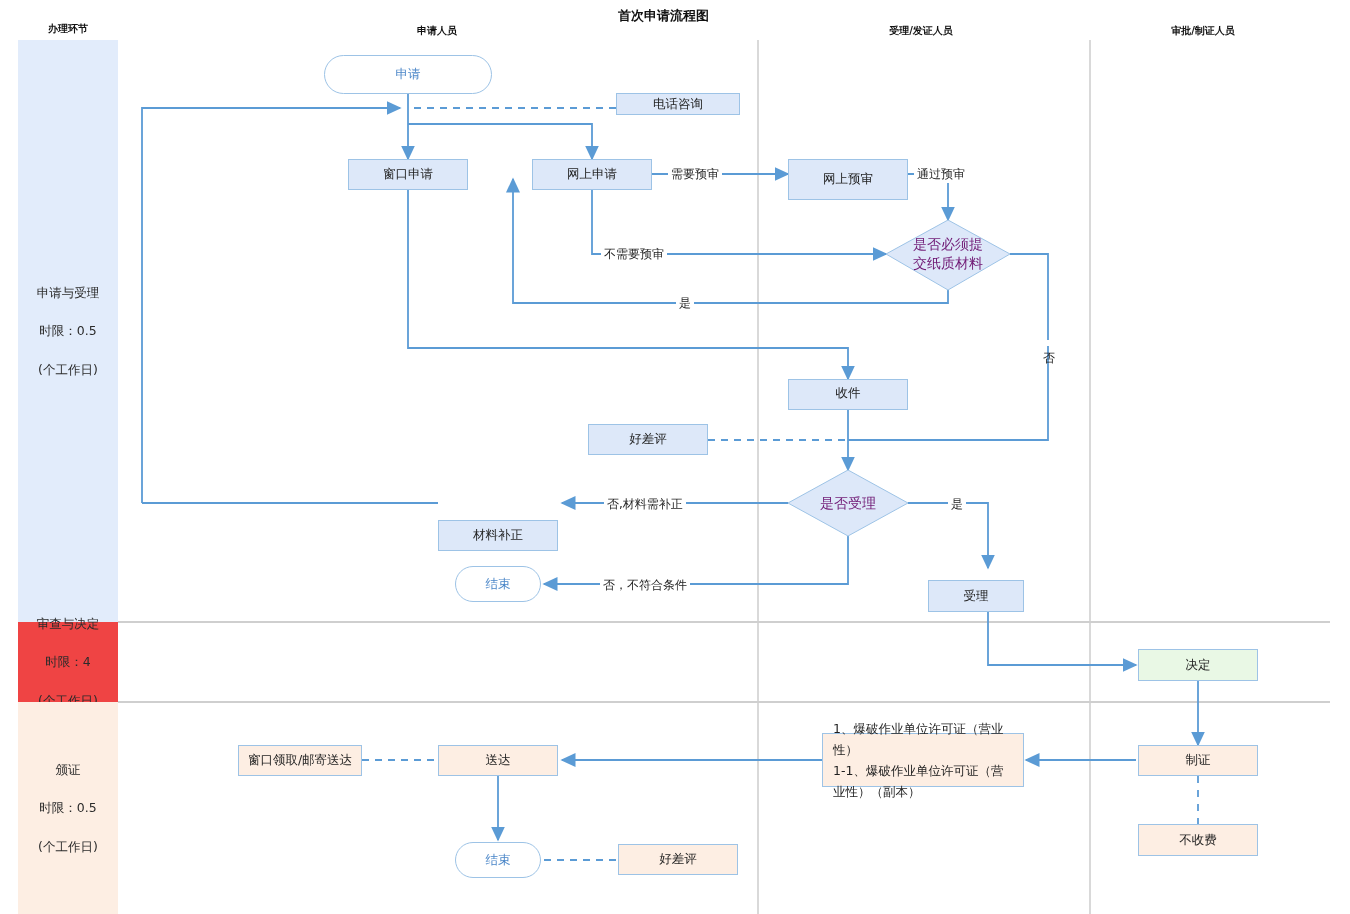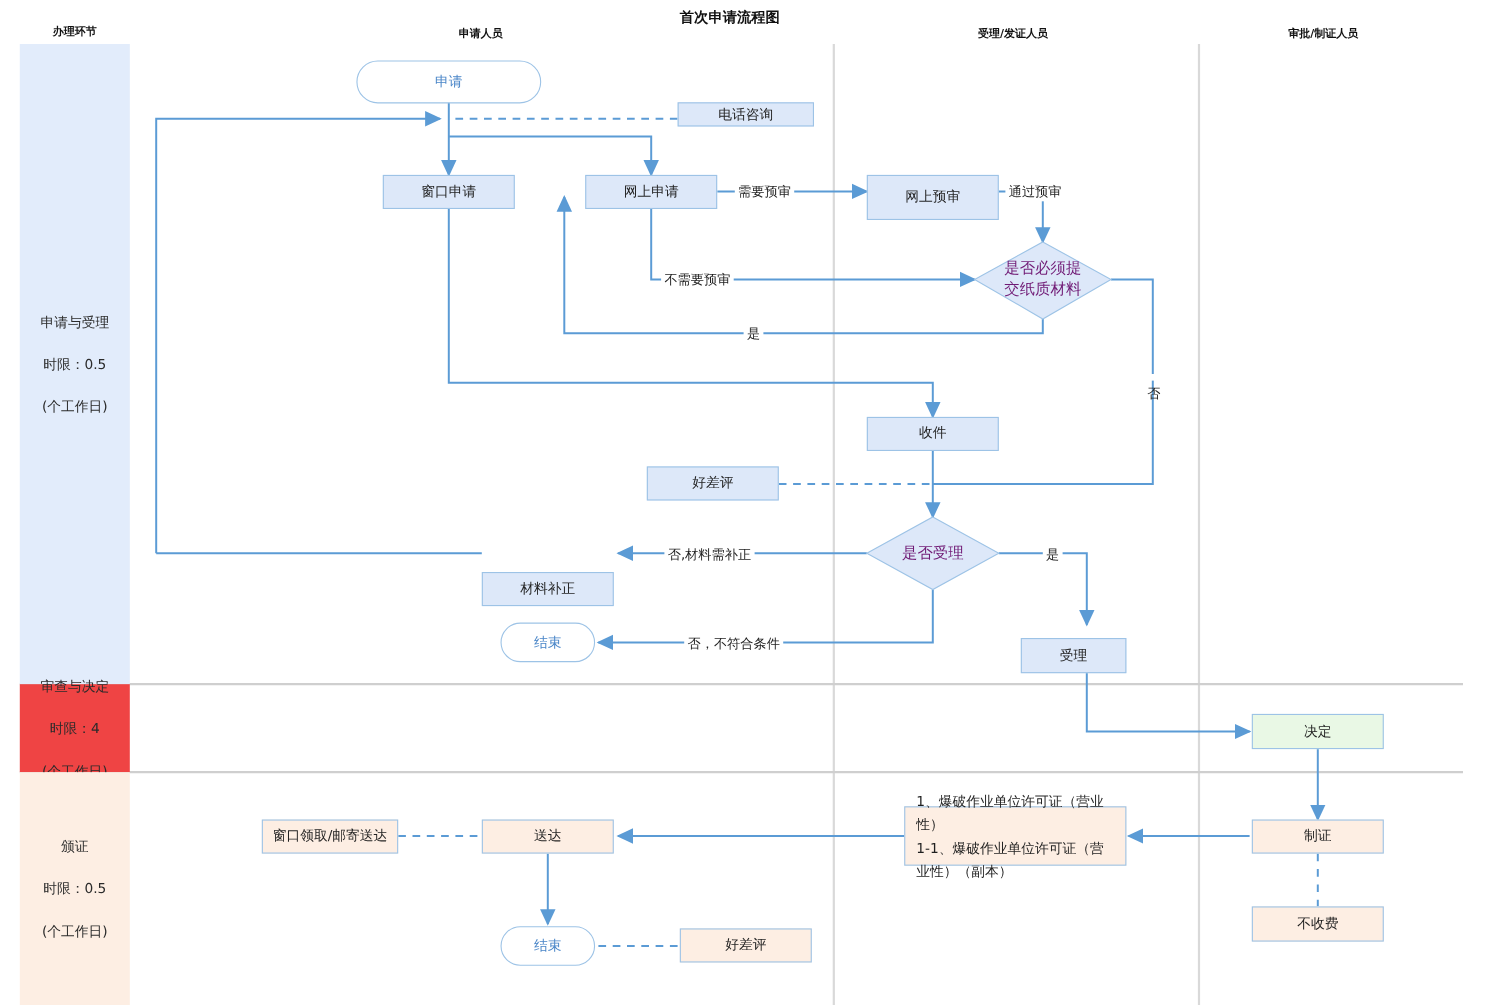--- a/index.html
+++ b/index.html
@@ -194,17 +194,17 @@
   <div class="elabel" style="left:914px;top:166px;">通过预审</div>
 
   <div class="elabel" style="left:601px;top:246px;">不需要预审</div>
 
   <div class="elabel" style="left:676px;top:295px;">是</div>
 
   <div class="elabel vert" style="left:1040px;top:340px;">否</div>
 
   <div class="elabel" style="left:604px;top:496px;">否,材料需补正</div>
 
-  <div class="elabel" style="left:600px;top:577px;margin-left:22px;">否，不符合条件</div>
+  <div class="elabel" style="left:600px;top:577px;">否，不符合条件</div>
 
   <div class="elabel" style="left:948px;top:496px;">是</div>
 
 </div>
 
 </body></html>

